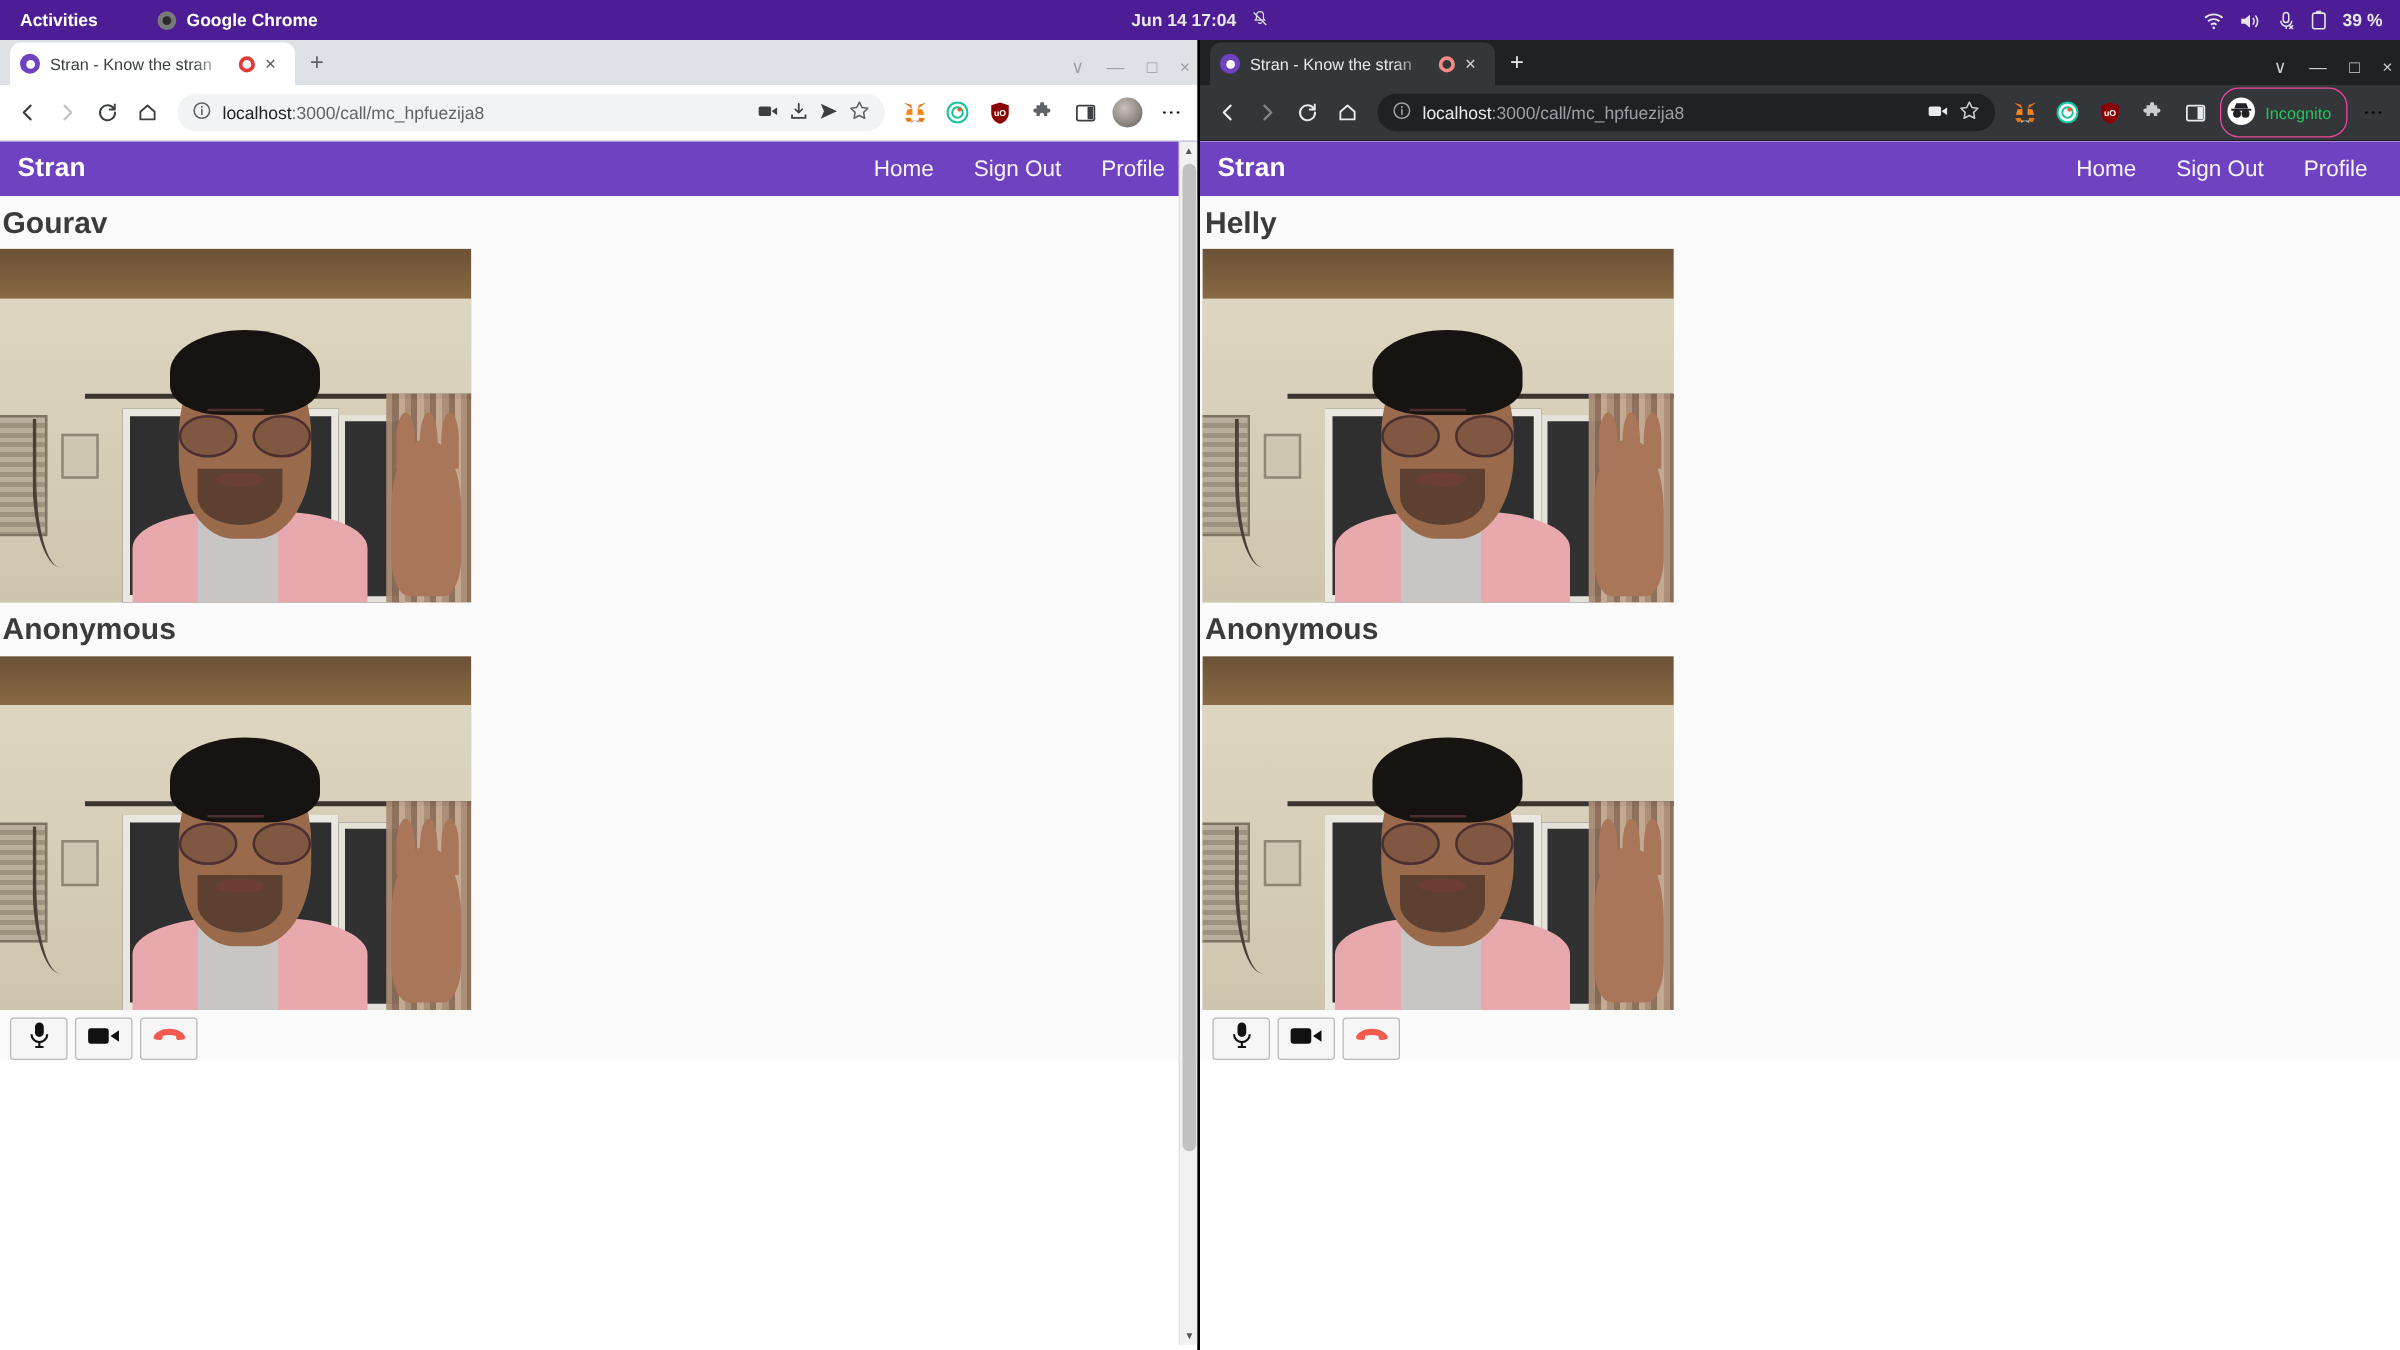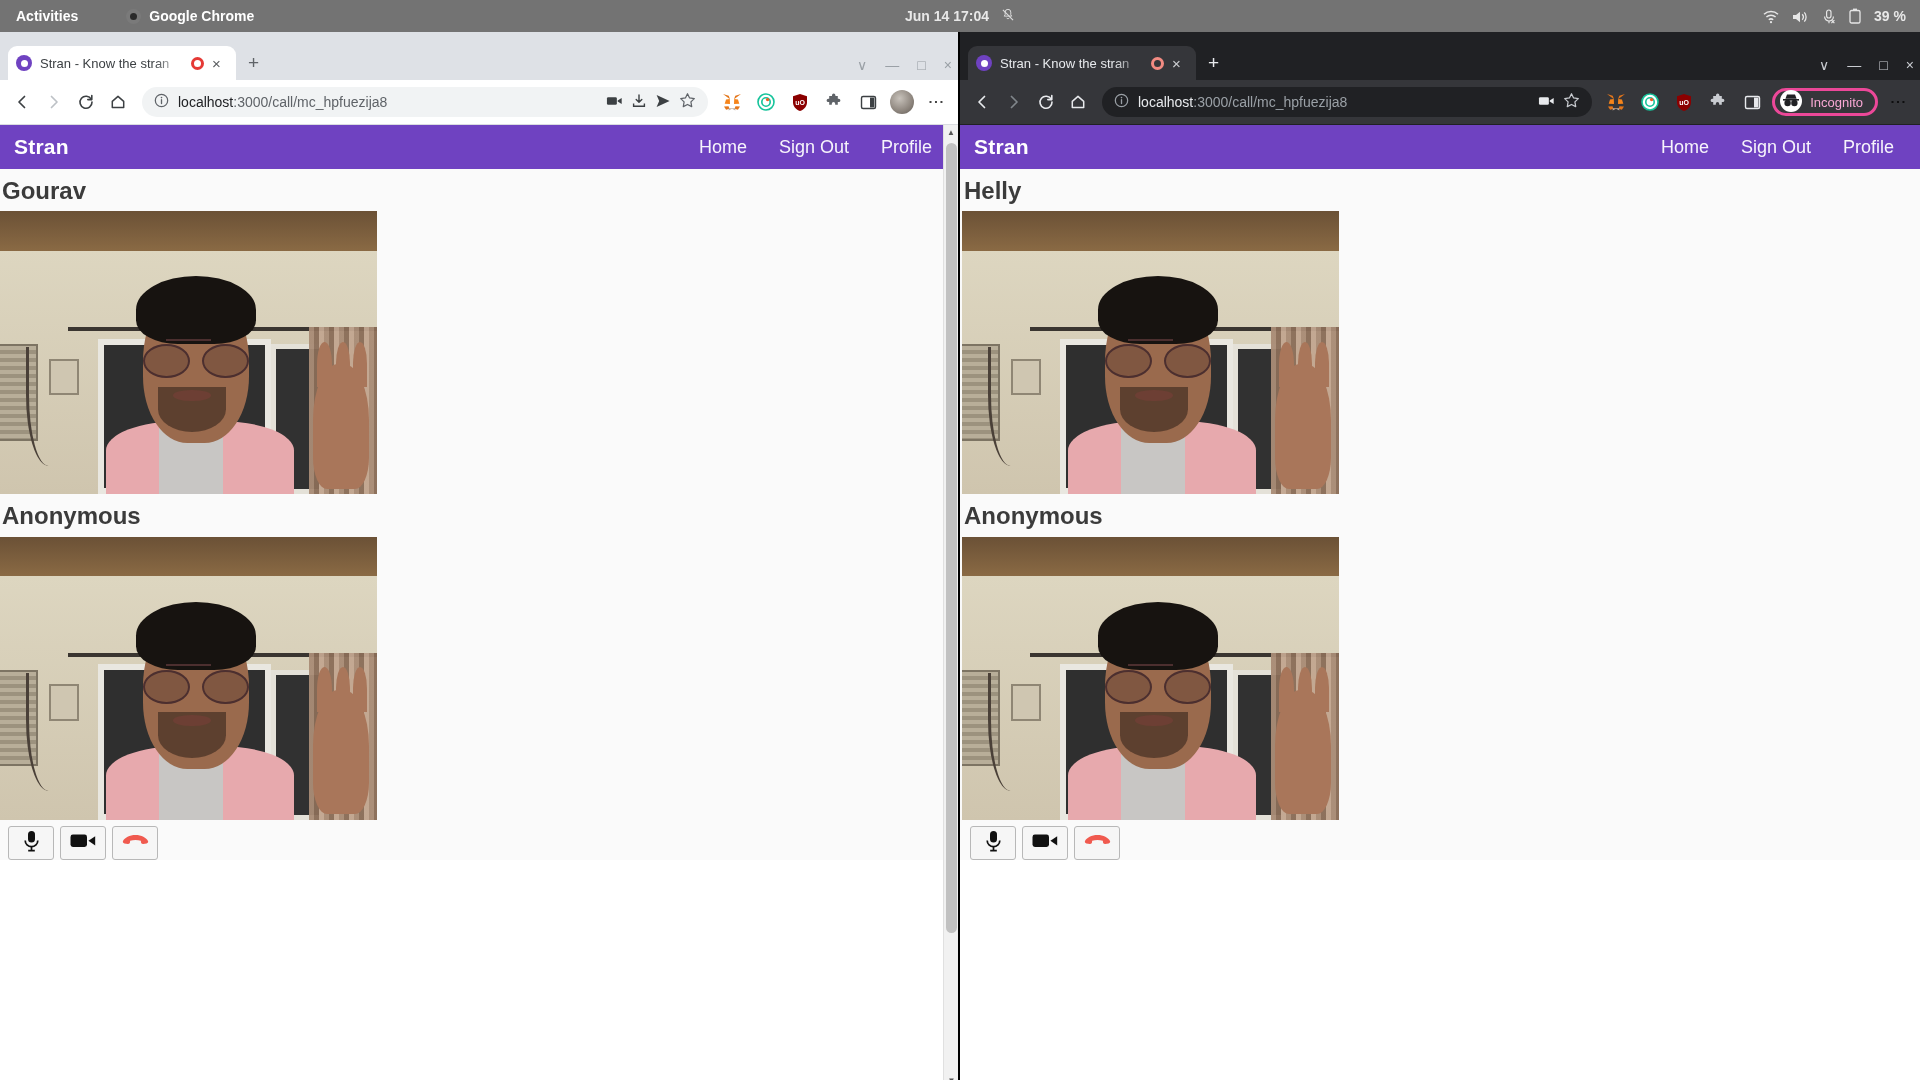--- a/index.html
+++ b/index.html
@@ -8,21 +8,21 @@
     overflow: hidden;
     font-family: "Liberation Sans", sans-serif;
     background: #000;
   }
   #screen { position: relative; width: 1920px; height: 1080px; }
 
   
   .gnome-bar {
     position: absolute; top: 0; left: 0;
     width: 1920px; height: 32px;
-    background: #737373; color: #e6e6e6;
+    background: #4c1d95; color: #e6e6e6;
     display: flex; align-items: center;
     font-size: 14px;
   }
   .gnome-activities { margin-left: 16px; font-weight: 700; font-size: 14px; color: #fff; }
   .gnome-app { margin-left: 48px; display: flex; align-items: center; gap: 8px; font-weight: 700; color: #fff; }
   .chrome-dot {
     width: 15px; height: 15px; border-radius: 50%;
     background: #7a7a7a; display: inline-block; position: relative;
   }
   .chrome-dot::after {
@@ -40,21 +40,21 @@
   .gnome-right svg { display: block; }
   .batt-pct { font-size: 14px; font-weight: 700; color: #e8e8e8; }
 
   
   .win { position: absolute; top: 32px; height: 1048px; overflow: hidden; }
   .win-left  { left: 0;   width: 958px; background: #fff; }
   .win-right { left: 960px; width: 960px; background: #fff; }
   .win-gap { position: absolute; top: 32px; left: 958px; width: 2px; height: 1048px; background: #000; }
 
   
-  .tabstrip { height: 48px; position: relative; display: flex; align-items: flex-end; }
+  .tabstrip { height: 36px; position: relative; display: flex; align-items: flex-end; }
   .tabstrip.light { background: #dee1e6; }
   .tabstrip.dark  { background: #202124; }
   .tab {
     height: 34px; width: 228px; margin-left: 8px;
     border-radius: 9px 9px 0 0;
     display: flex; align-items: center; padding: 0 8px; gap: 8px;
     font-size: 13px; position: relative;
   }
   .tab.light { background: #fff; color: #3c4043; }
   .tab.dark  { background: #35363a; color: #e8eaed; }
@@ -105,22 +105,22 @@
   .omnibox.dark .url-host { color: #9aa0a6; }
   .url-main { }
   .omni-right { margin-left: auto; display: flex; align-items: center; gap: 8px; }
   .ext-icons { display: flex; align-items: center; gap: 6px; }
   .avatar-circ {
     width: 24px; height: 24px; border-radius: 50%;
     background: radial-gradient(circle at 40% 35%, #c8c2bb 0%, #8d857d 60%, #5e5953 100%);
   }
   .incognito-pill {
     display: flex; align-items: center; gap: 7px;
-    height: 28px; padding: 0 12px 0 4px; border-radius: 15px;
-    border: 3px solid #ec4899; color: #f9a8d4; font-size: 13px;
+    height: 40px; padding: 0 12px 0 4px; border-radius: 15px;
+    border: 1px solid #ec4899; color: #22c55e; font-size: 13px;
   }
   .dots-menu { font-size: 16px; letter-spacing: 0; line-height: .6; writing-mode: vertical-rl; cursor: pointer; }
 
   
   .viewport { position: relative; background: #fff; overflow: hidden; }
   .viewport.left  { height: 963px; width: 958px; }
   .viewport.right { height: 963px; width: 960px; }
 
   .navbar {
     height: 44px; background: #6f42c1; color: #fff;

